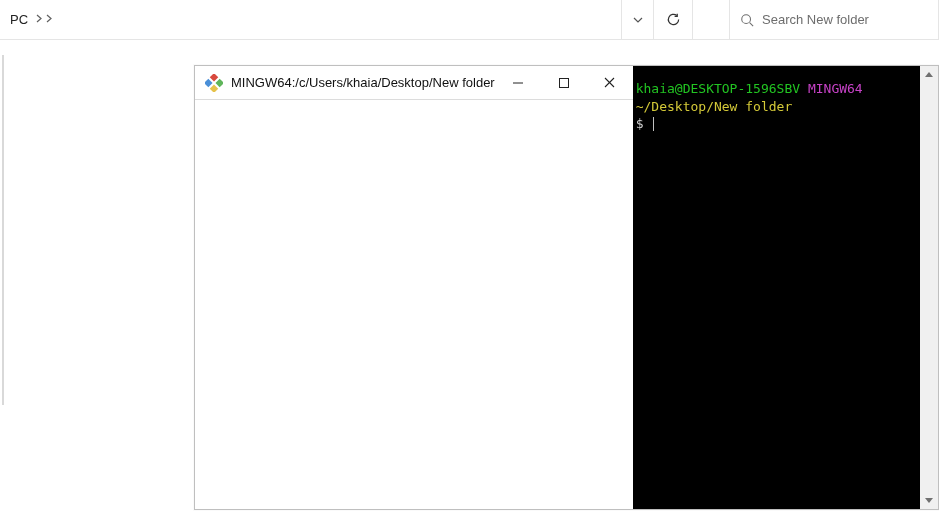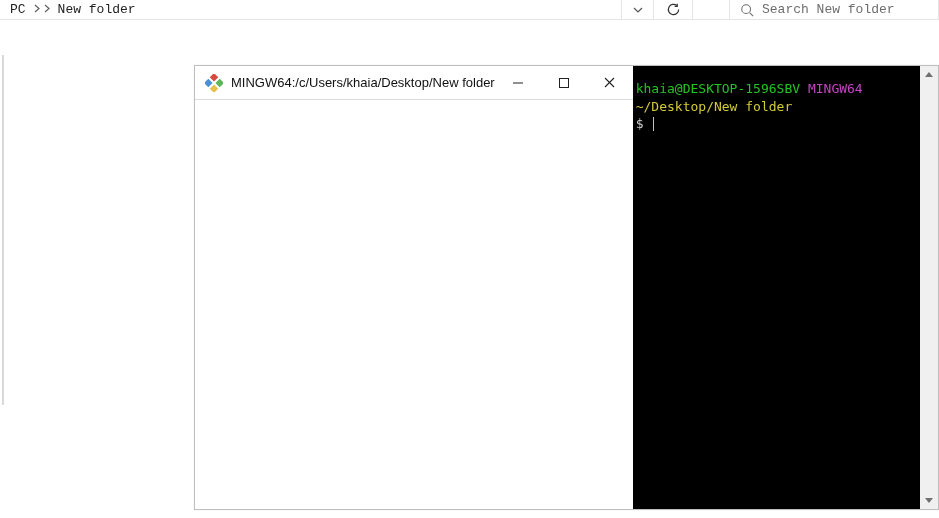--- a/index.html
+++ b/index.html
@@ -1,19 +1,19 @@
 <!DOCTYPE html>
 <html><head>
   <meta charset="utf-8">
   <style>
     * { margin: 0; padding: 0; box-sizing: border-box; }
     body { width: 939px; height: 518px; font-family: "Segoe UI", sans-serif; background: #ffffff; position: relative; overflow: hidden; }
 
     
-    .explorer-top { display: flex; align-items: flex-start; height: 20px; border-bottom: 1px solid #e5e5e5; font-family: Liberation Mono, monospace; }
+    .explorer-top { display: flex; align-items: flex-start; height: 40px; border-bottom: 1px solid #e5e5e5; }
     .address-bar { flex: 1; display: flex; align-items: center; height: 100%; padding-left: 4px; font-size: 13px; color: #222; }
     .crumb { display: flex; align-items: center; height: 100%; padding: 0 6px; cursor: default; }
     .crumb-sep { color: #777; padding: 0 2px; font-size: 10px; user-select: none; }
     .addr-dropdown { width: 32px; display: flex; align-items: center; justify-content: center; color: #555; height: 100%; border-left: 1px solid #e5e5e5; }
     .refresh-btn { width: 40px; display: flex; align-items: center; justify-content: center; height: 100%; border: 1px solid #e5e5e5; border-top: none; border-bottom: none; }
     .gap { width: 10px; }
     .search-box { width: 210px; height: 100%; display: flex; align-items: center; border: 1px solid #e5e5e5; border-top: none; border-bottom: none; padding: 0 10px; color: #6d6d6d; font-size: 13px; margin-left: 26px; }
     .search-box svg { margin-right: 8px; }
 
     
@@ -50,21 +50,20 @@
     <span class="crumb-sep">
       <svg width="6" height="9" viewBox="0 0 6 9">
           <path d="M1 1 L5 4.5 L1 8" fill="none" stroke="#606060" stroke-width="1.2"></path>
         </svg>
     </span>
     <span class="crumb-sep">
       <svg width="6" height="9" viewBox="0 0 6 9">
           <path d="M1 1 L5 4.5 L1 8" fill="none" stroke="#606060" stroke-width="1.2"></path>
         </svg>
     </span>
-    <span class="crumb">New folder</span>
   </div>
   <div class="addr-dropdown">
     <svg width="10" height="6" viewBox="0 0 10 6">
         <path d="M1 1 L5 5 L9 1" fill="none" stroke="#555" stroke-width="1.2"></path>
       </svg>
   </div>
   <div class="refresh-btn">
     <svg width="15" height="15" viewBox="0 0 16 16">
       <path d="M13.5 8a5.5 5.5 0 1 1-2-4.25" fill="none" stroke="#333" stroke-width="1.3"></path>
       <path d="M12 1.8 L12 4.6 L9.2 4.6" fill="none" stroke="#333" stroke-width="1.3"></path>

